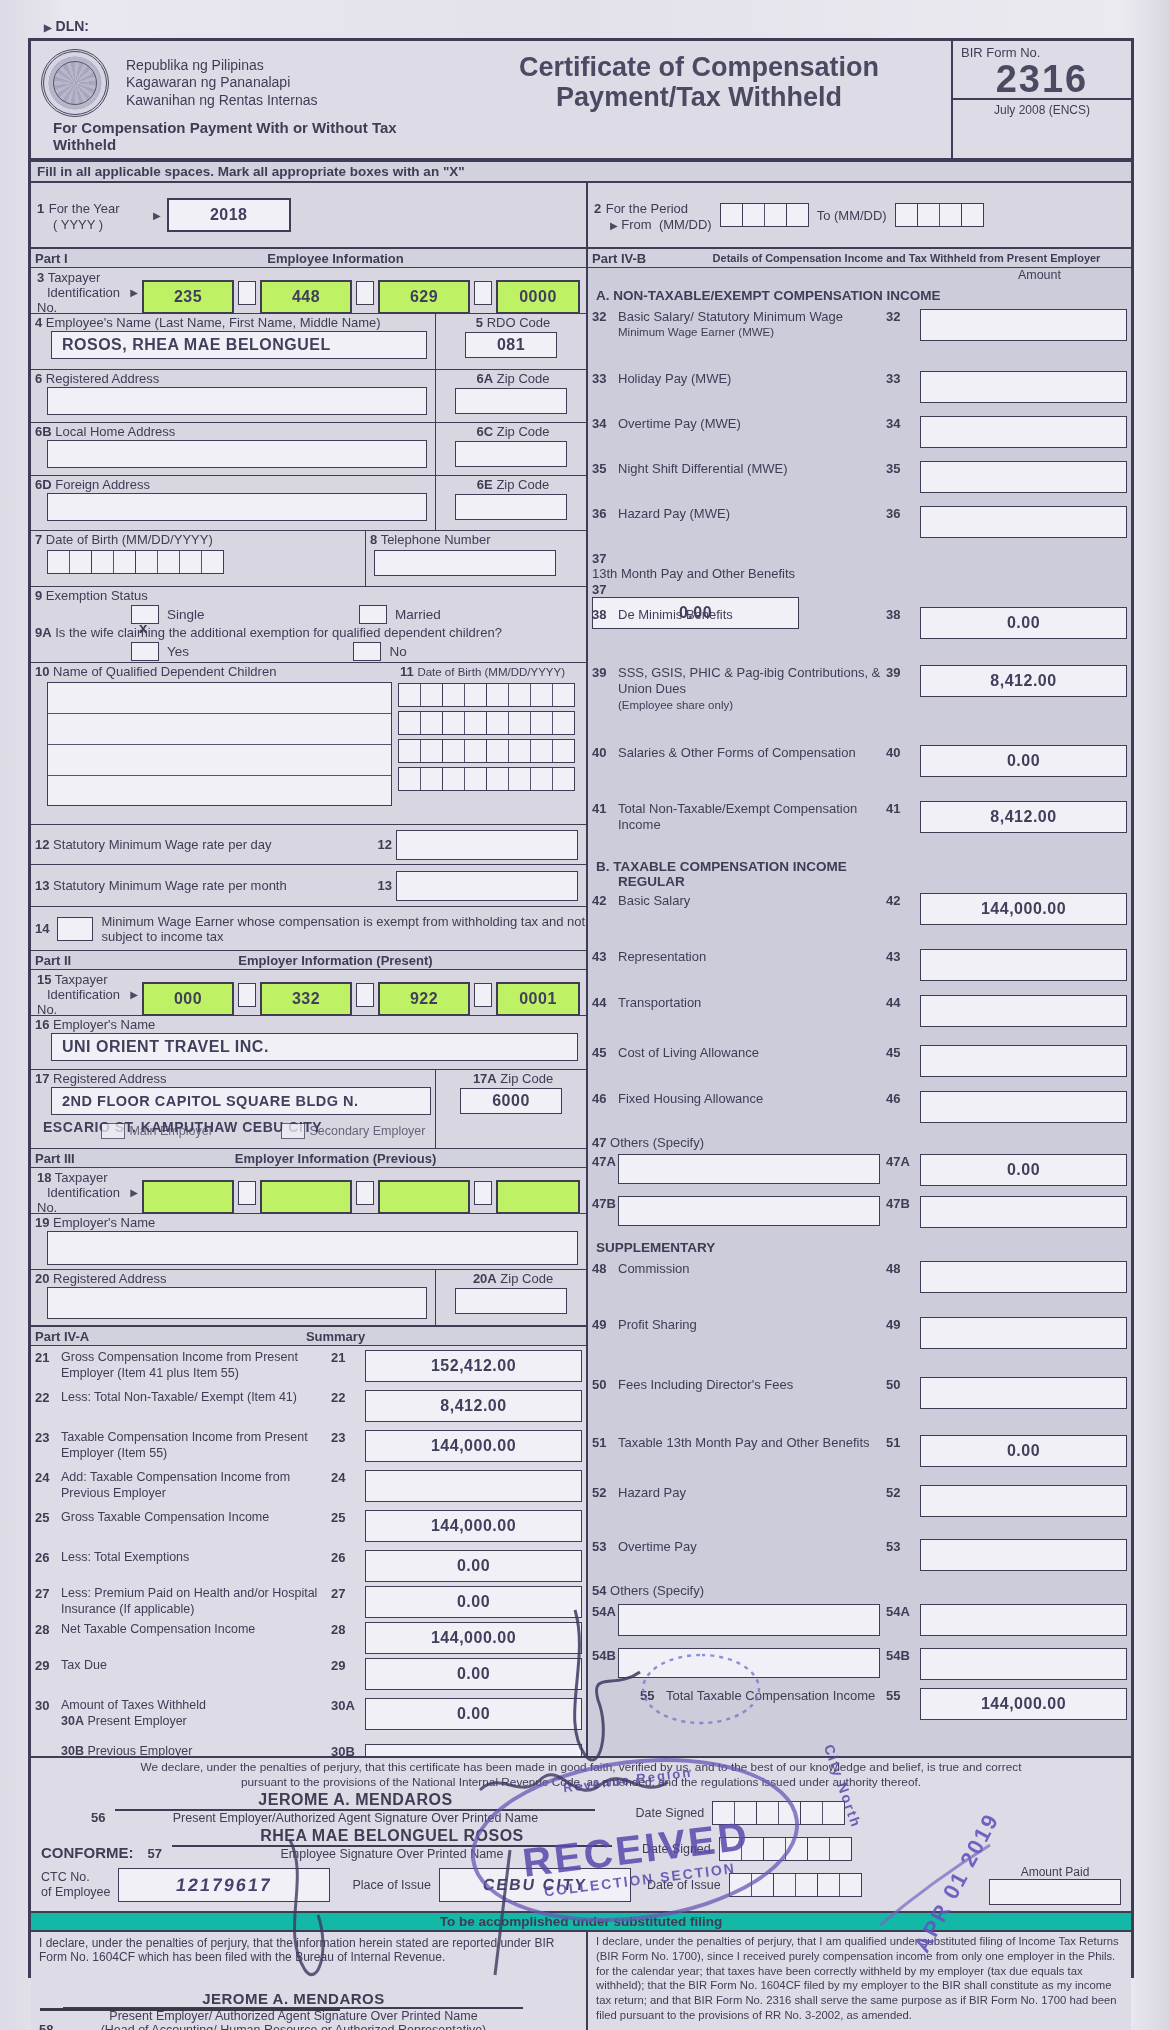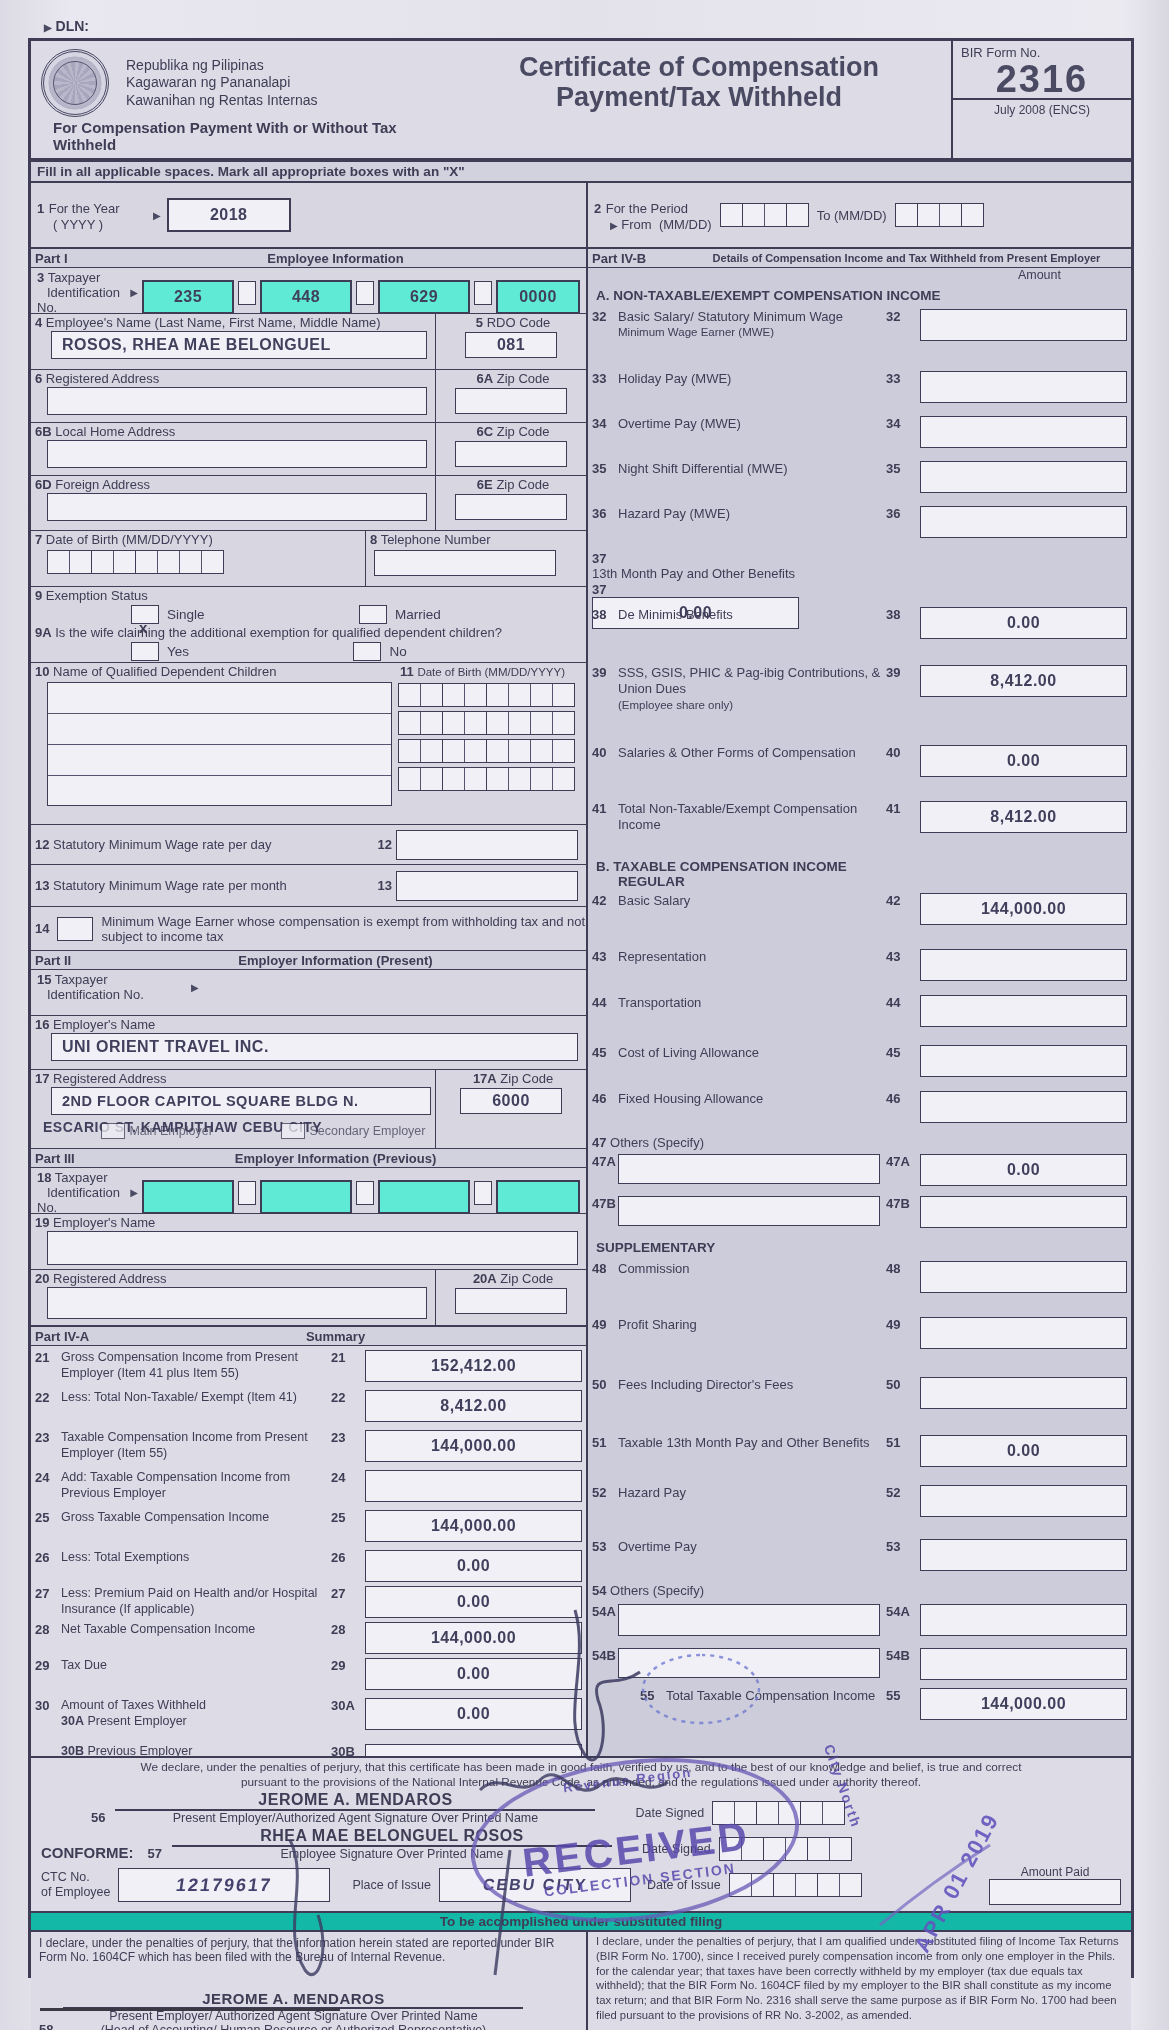--- a/index.html
+++ b/index.html
@@ -33,21 +33,21 @@
   .colL{width:557px;border-right:2.5px solid #3e3d55;box-sizing:border-box;overflow:hidden;}
   .colR{flex:1;background:#cdccdb;overflow:hidden;}
   .pband{display:flex;border-bottom:1.5px solid #3e3d55;border-top:1.5px solid #3e3d55;background:#d2d1de;font-size:13px;font-weight:bold;height:18px;align-items:center;}
   .pband .pname{width:110px;padding-left:4px;}
   .pband .ptitle{flex:1;text-align:center;}
   .fld{border-bottom:1.5px solid #3e3d55;position:relative;box-sizing:border-box;background:#d7d6e1;}
   .fhead{font-size:13px;padding:1px 0 0 4px;}
   .inbox{background:#f1f0f7;border:1.5px solid #3e3d55;margin:1px 8px 4px 16px;height:26px;display:flex;align-items:center;padding-left:10px;}
   .tin-row{display:flex;align-items:center;gap:4px;padding:2px 6px 6px 6px;}
   .tin-grp{display:flex;align-items:center;gap:4px;}
-  .tinbox{width:88px;height:30px;background:#5eead4;border:2px solid #3e3d55;display:flex;align-items:center;justify-content:center;margin-top:9px;}
+  .tinbox{width:88px;height:30px;background:#bef264;border:2px solid #3e3d55;display:flex;align-items:center;justify-content:center;margin-top:9px;}
   .tinsep{width:16px;height:22px;background:#f1f0f7;border:1.5px solid #3e3d55;}
   .split{display:flex;}
   .split .main{flex:1;border-right:1.5px solid #3e3d55;}
   .split .side{width:150px;text-align:center;}
   .zipbox{background:#f1f0f7;border:1.5px solid #3e3d55;margin:2px 8px;height:24px;display:flex;align-items:center;justify-content:center;}
   .segrow{display:flex;background:#f1f0f7;border:1.5px solid #3e3d55;width:max-content;}
   .sc{width:21px;height:22px;border-right:1px solid #55546f;position:relative;}
   .sc:last-child{border-right:none;}
   .sc.thick{border-right:1.6px solid #3e3d55;}
   .cb{width:26px;height:17px;border:1.6px solid #3e3d55;background:#f1f0f7;display:inline-block;vertical-align:middle;}
@@ -342,20 +342,37 @@
         <div class="pband">
           <span class="pname">Part II</span>
             <span class="ptitle">Employer Information (Present)</span>
             <span style="width:60px;"></span>
         </div>
 
         <div class="fld" style="height:46px;">
           <div class="tin-row">
             <div style="width:150px;font-size:13px;"><span class="fno">15</span> <span>Taxpayer</span><br><span style="padding-left:10px;">Identification No.</span></div>
             <span class="arrow">▶</span>
+            <div class="tin-grp">
+              <div class="tinbox">
+                  <span class="val">000</span>
+                </div>
+                <div class="tinsep"></div>
+              <div class="tinbox">
+                  <span class="val">332</span>
+                </div>
+                <div class="tinsep"></div>
+              <div class="tinbox">
+                  <span class="val">922</span>
+                </div>
+                <div class="tinsep"></div>
+              <div class="tinbox" style="width:80px;">
+                  <span class="val">0001</span>
+                </div>
+            </div>
           </div>
         </div>
 
         <div class="fld" style="height:54px;">
           <div class="fhead"><span class="fno">16</span> <span>Employer's Name</span></div>
           <div class="inbox" style="margin-left:20px;">
               <span class="val">UNI ORIENT TRAVEL INC.</span>
             </div>
         </div>
 

